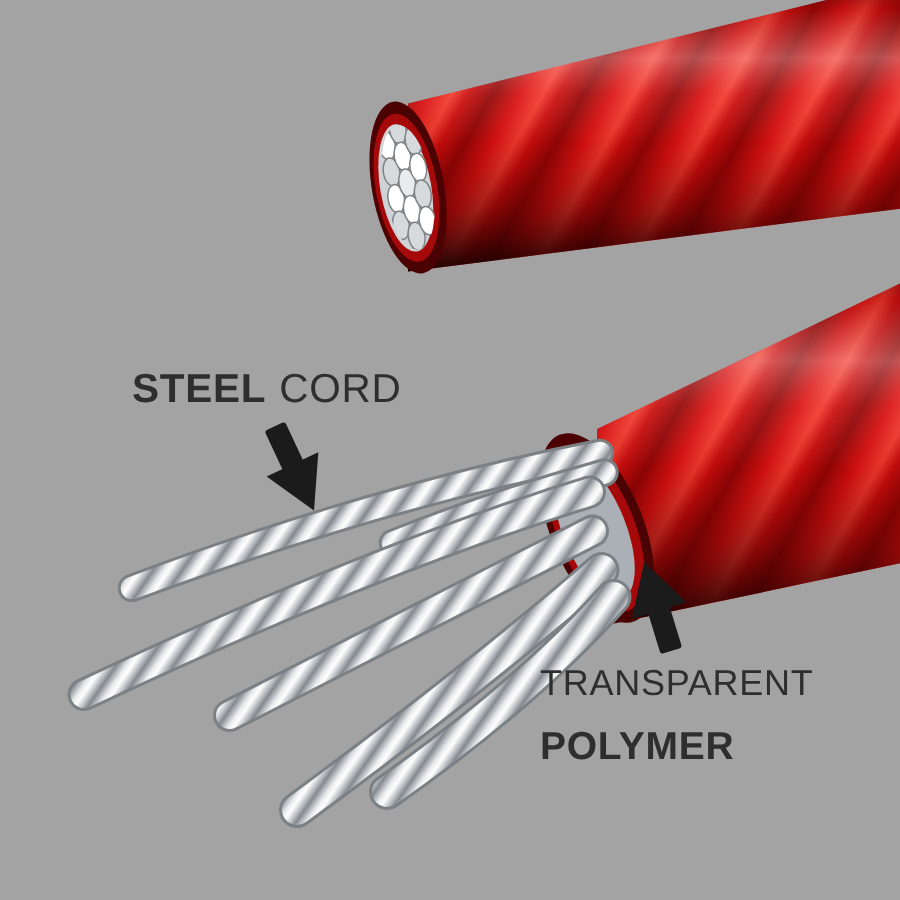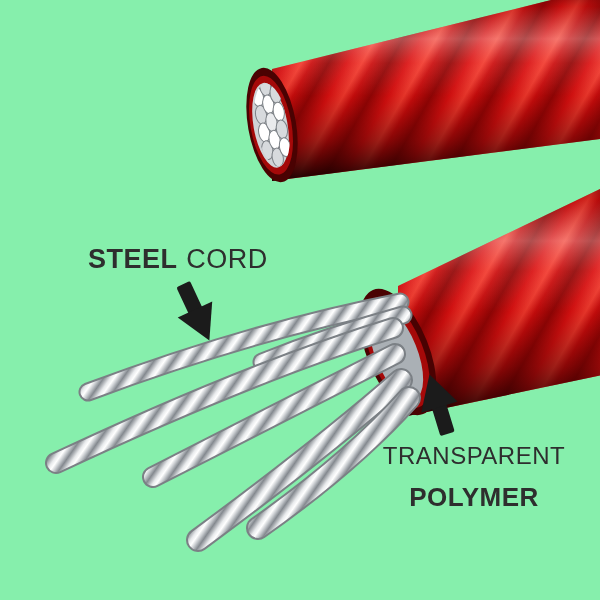--- a/index.html
+++ b/index.html
@@ -5,21 +5,21 @@
   html, body {
     margin: 0;
     padding: 0;
     background: #ffffff;
     font-family: "Liberation Sans", sans-serif;
   }
   .stage {
     position: relative;
     width: 600px;
     height: 600px;
-    background: #86efac;
+    background: #a3a3a3;
     overflow: hidden;
   }
   .stage svg {
     position: absolute;
     inset: 0;
   }
   .label {
     position: absolute;
     color: #2e2e2e;
     white-space: nowrap;
@@ -27,24 +27,23 @@
   }
   .label-steel {
     left: 88px;
     top: 244px;
     font-size: 27px;
     letter-spacing: 0.5px;
   }
   .label-steel .bold { font-weight: 700; }
   .label-steel .rest { font-weight: 400; margin-left: 0.32em; }
   .label-polymer {
-    left: 374px;
+    left: 360px;
     top: 442px;
     width: 200px;
-    text-align: center;
     white-space: normal;
   }
   .label-polymer .line1 {
     font-size: 24px;
     font-weight: 400;
     letter-spacing: 0.5px;
   }
   .label-polymer .line2 {
     font-size: 26px;
     font-weight: 700;

